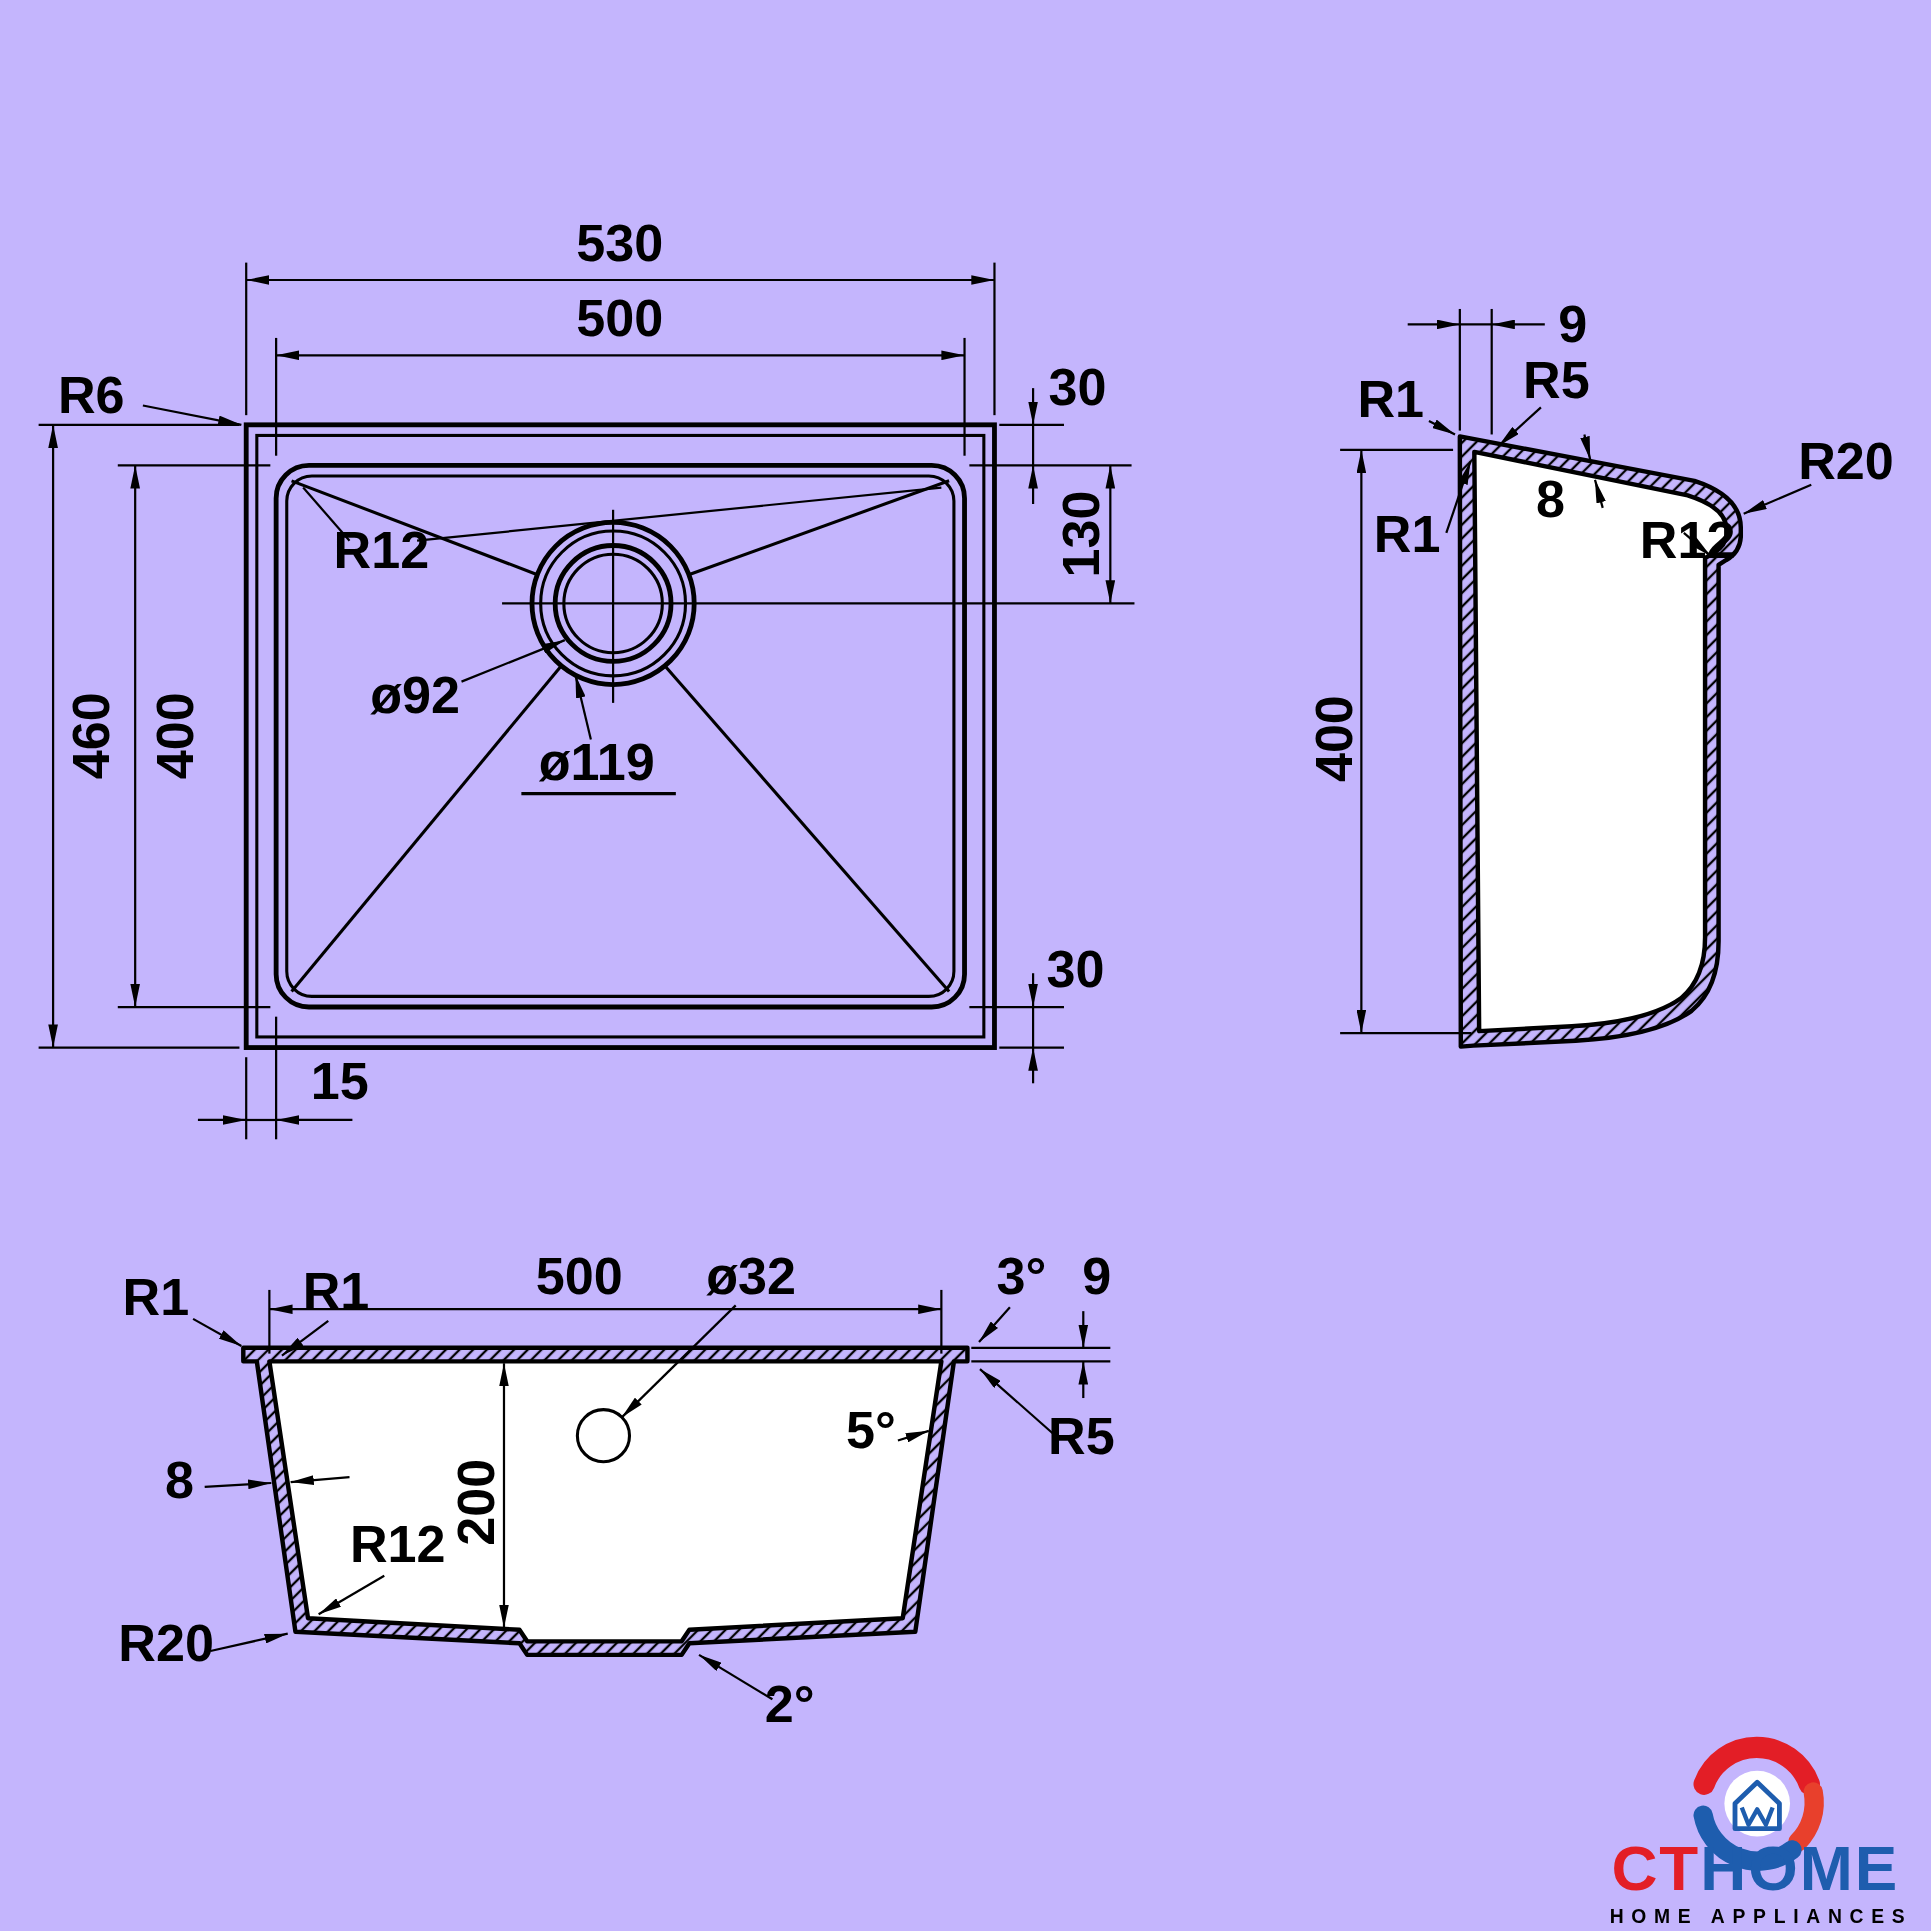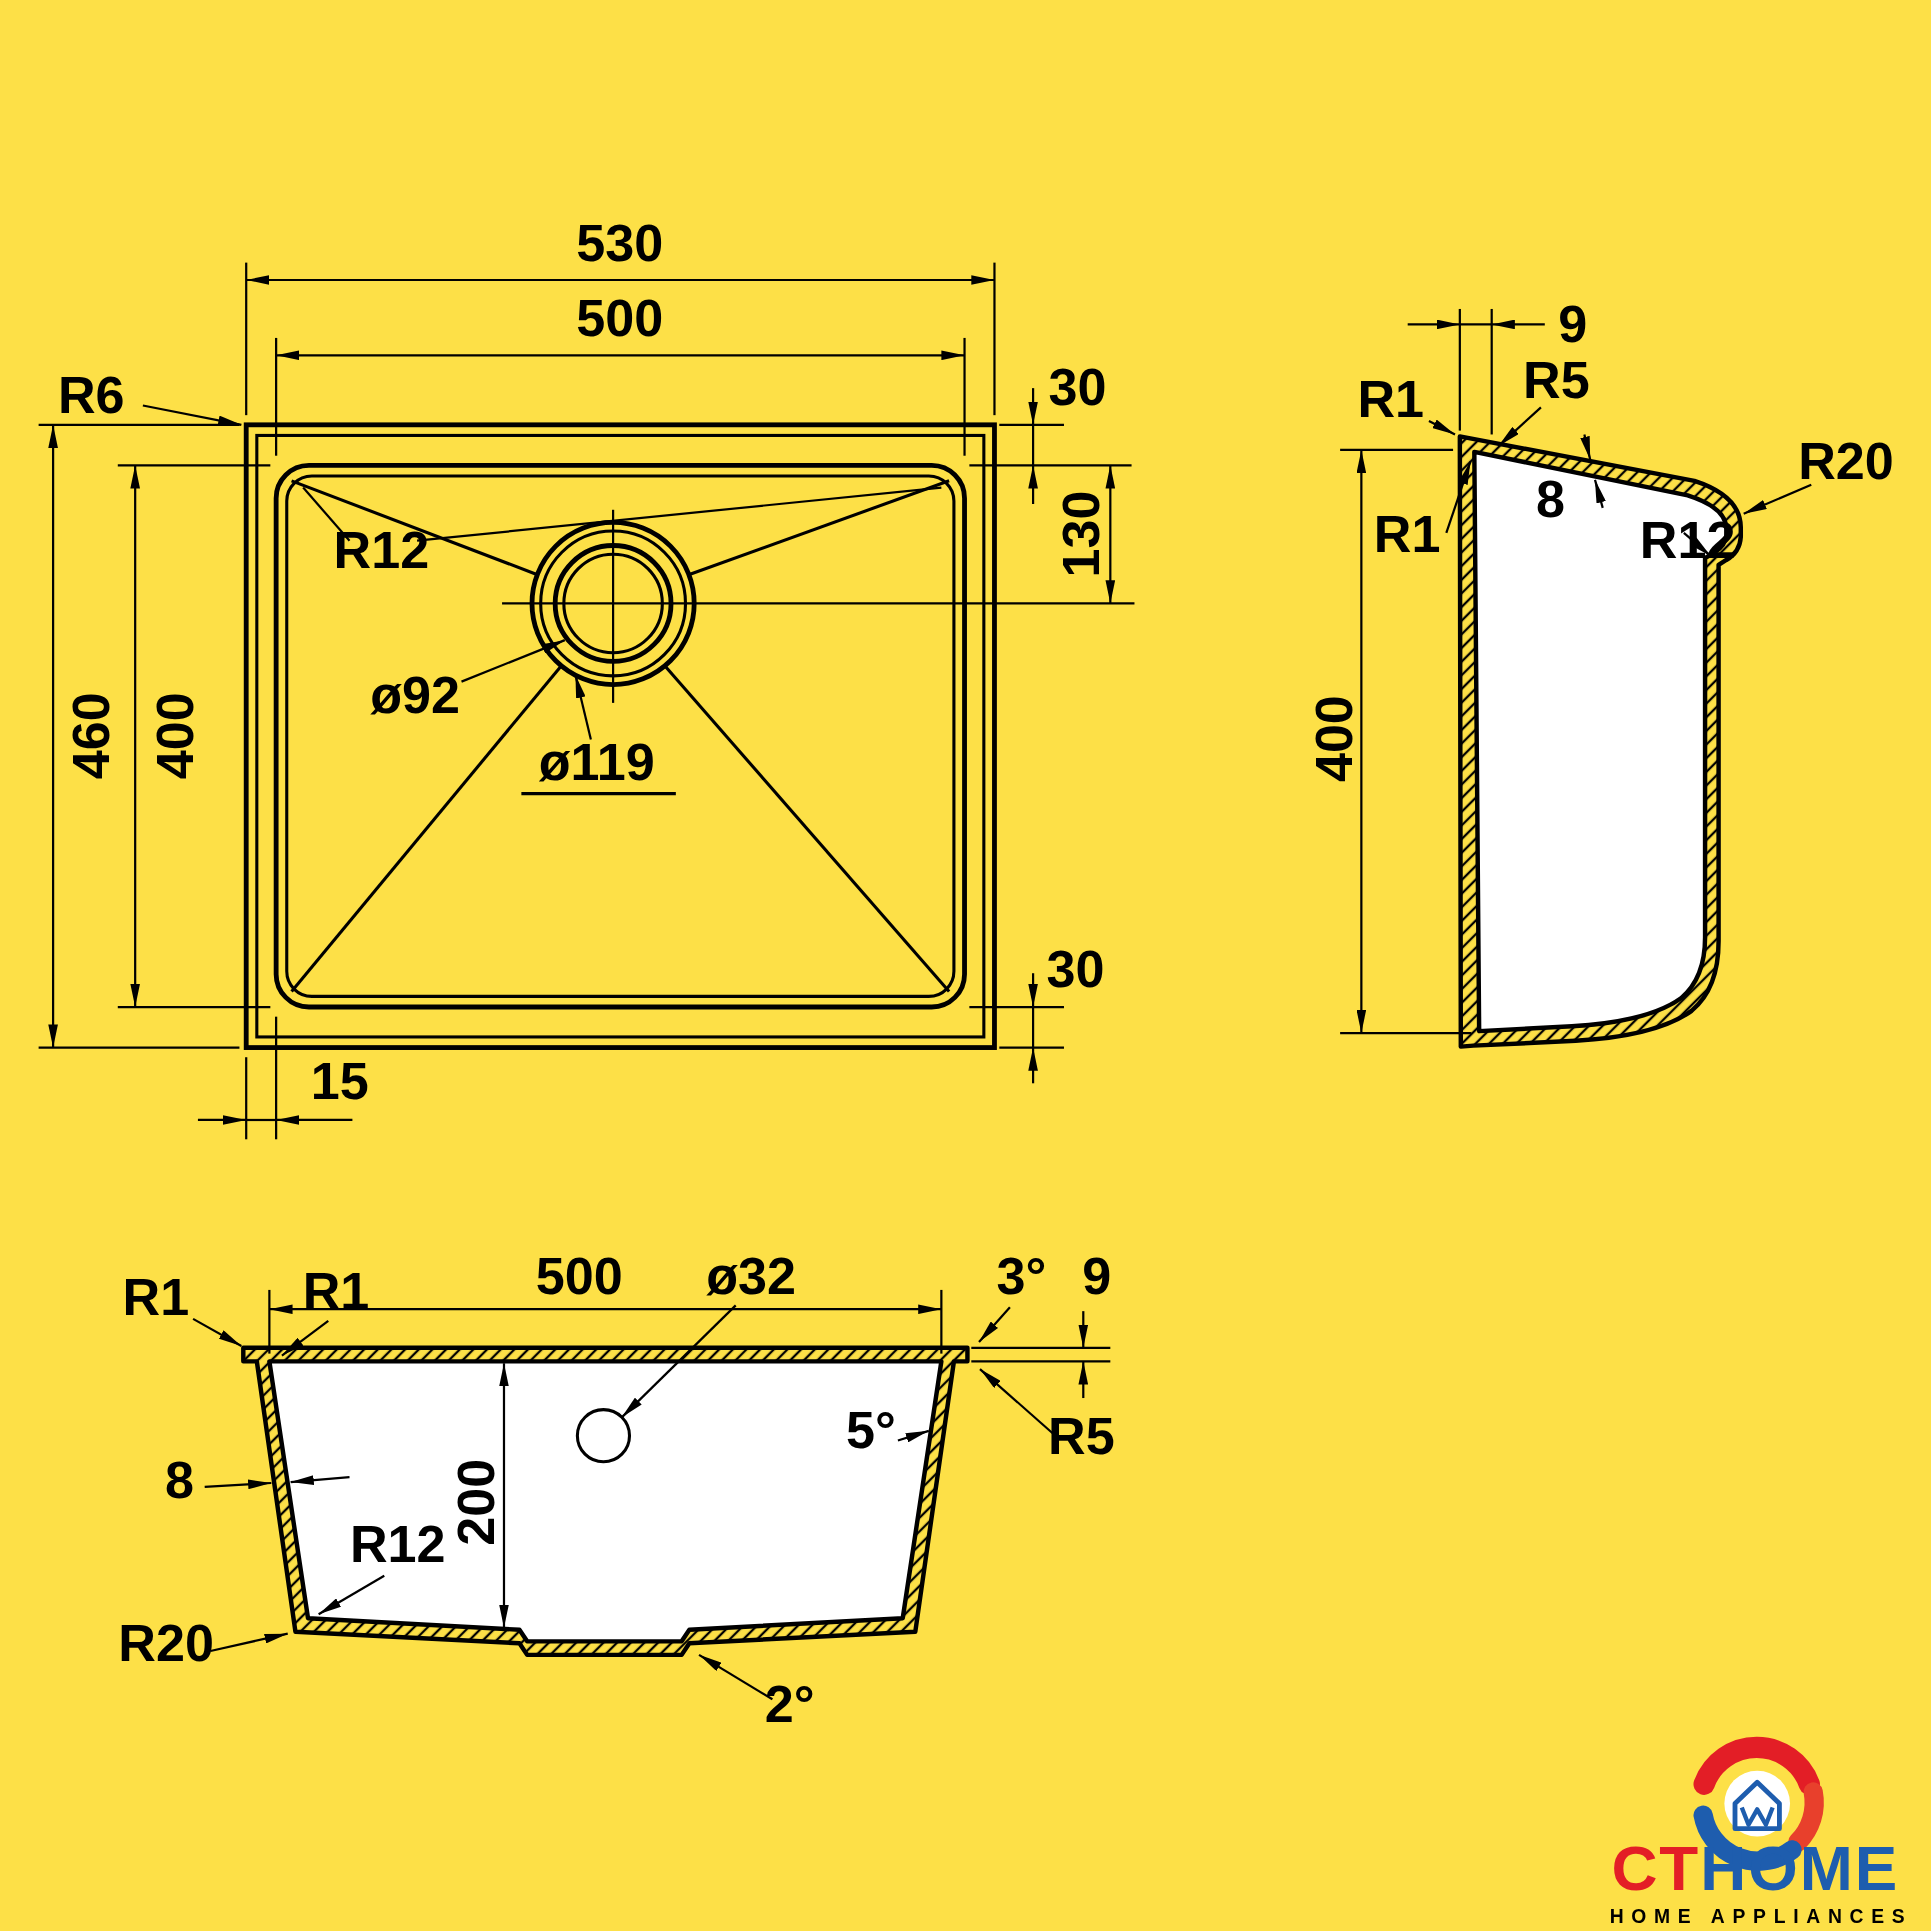--- a/index.html
+++ b/index.html
@@ -1,16 +1,16 @@
 <!DOCTYPE html>
 <html><head>
 <meta charset="utf-8">
 <style>
   html,body{margin:0;padding:0;background:#fff;}
-  .canvas{width:1931px;height:1931px;background:#fde047;position:relative;overflow:hidden;}
+  .canvas{width:1931px;height:1931px;background:#c4b5fd;position:relative;overflow:hidden;}
   svg{display:block;}
   svg text{font-family:"Liberation Sans","DejaVu Sans",sans-serif;font-weight:700;fill:#000;}
   .dim{font-size:54px;}
   .brand{font-size:66px;letter-spacing:2px;}
   .tagline{font-size:20px;letter-spacing:8px;}
   .ln{stroke:#000;fill:none;}
   .w5{stroke-width:5;}
   .w3{stroke-width:3.2;}
   .thin{stroke-width:2.3;}
   .hatched{fill:url(#hatch);stroke:#000;stroke-width:4.6;stroke-linejoin:round;}

